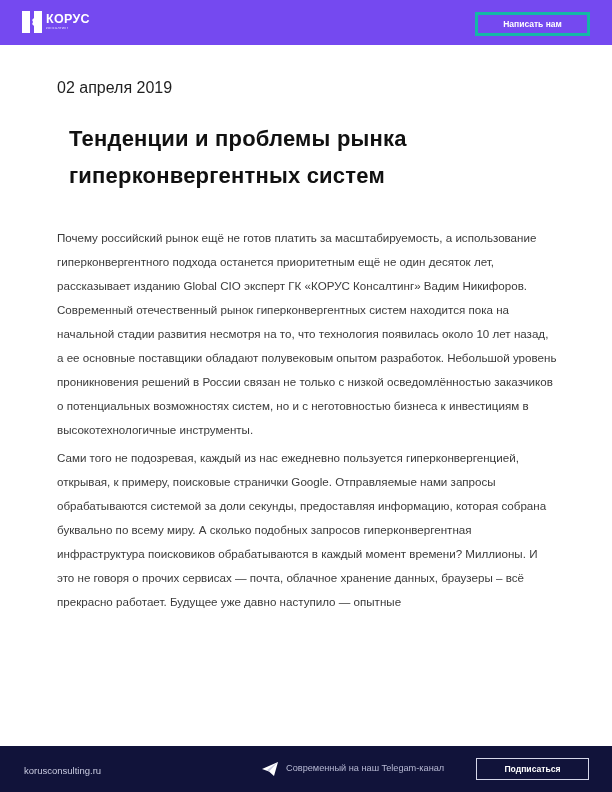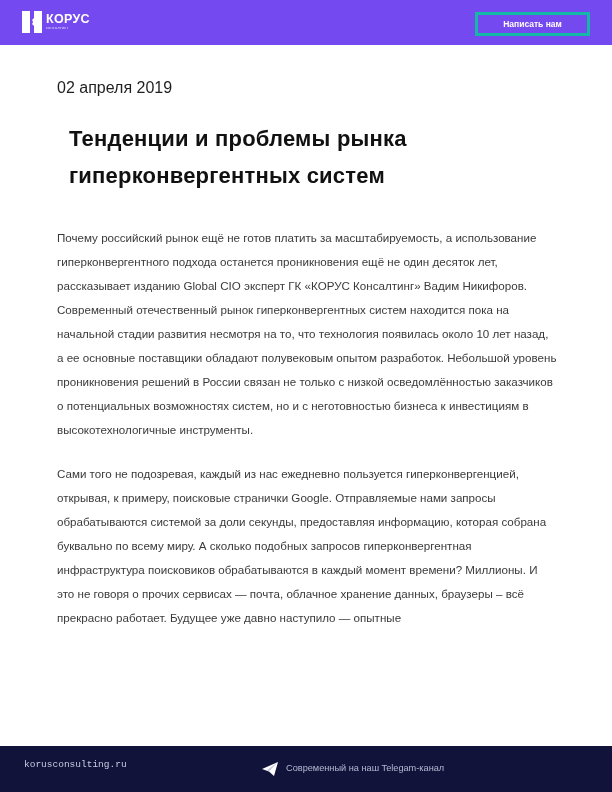--- a/index.html
+++ b/index.html
@@ -36,29 +36,29 @@
       font-size: 22px; font-weight: bold; color: #111111; line-height: 37px;
       letter-spacing: 0.2px;
       margin-left: 12px;
     }
 
     .article {
       position: absolute; left: 57px; top: 226px; width: 500px;
       font-size: 11.6px; line-height: 24px; color: #3a3a3a;
     }
     .article p { margin: 0; }
-    .article p.gap { margin-top: 20px; }
+    .article p.gap { margin-top: 4px; }
 
     .footer {
       position: absolute; left: 0; top: 746px; width: 612px; height: 46px;
       background: #11133a;
     }
     .site-link {
-      position: absolute; left: 24px; top: 13px;
-      color: #c9cbe0; font-size: 9.5px; text-decoration: none; font-family: Liberation Mono, monospace;
+      position: absolute; left: 24px; top: 19px;
+      color: #c9cbe0; font-size: 9.5px; text-decoration: none;
     }
     .tg-icon { position: absolute; left: 262px; top: 16px; width: 16px; height: 14px; }
     .tg-text {
       position: absolute; left: 286px; top: 17px;
       color: #b7b9d3; font-size: 9.2px;
     }
     .subscribe-btn {
       position: absolute; left: 476px; top: 12px; width: 113px; height: 22px;
       border: 1px solid #d6d7ea; background: transparent;
       color: #ffffff; font-size: 8.6px; font-weight: bold;
@@ -83,25 +83,26 @@
     </div>
   </div>
   <button class="write-btn">Написать нам</button>
 </header>
 
 <div class="date">02 апреля 2019</div>
 
 <h1 class="title">Тенденции и проблемы рынка гиперконвергентных систем</h1>
 
 <div class="article">
-  <p>Почему российский рынок ещё не готов платить за масштабируемость, а использование гиперконвергентного подхода останется проникновения ещё не один десяток лет, рассказывает изданию Global CIO эксперт ГК «КОРУС Консалтинг» Вадим Никифоров.</p>
+  <p>Почему российский рынок ещё не готов платить за масштабируемость, а использование гиперконвергентного подхода останется приоритетным ещё не один десяток лет, рассказывает изданию Global CIO эксперт ГК «КОРУС Консалтинг» Вадим Никифоров.</p>
   <p>Современный отечественный рынок гиперконвергентных систем находится пока на начальной стадии развития несмотря на то, что технология появилась около 10 лет назад, а ее основные поставщики обладают полувековым опытом разработок. Небольшой уровень проникновения решений в России связан не только с низкой осведомлённостью заказчиков о потенциальных возможностях систем, но и с неготовностью бизнеса к инвестициям в высокотехнологичные инструменты.</p>
   <p class="gap">Сами того не подозревая, каждый из нас ежедневно пользуется гиперконвергенцией, открывая, к примеру, поисковые странички Google. Отправляемые нами запросы обрабатываются системой за доли секунды, предоставляя информацию, которая собрана буквально по всему миру. А сколько подобных запросов гиперконвергентная инфраструктура поисковиков обрабатываются в каждый момент времени? Миллионы. И это не говоря о прочих сервисах — почта, облачное хранение данных, браузеры – всё прекрасно работает. Будущее уже давно наступило — опытные</p>
 </div>
 
 <footer class="footer">
   <a class="site-link">korusconsulting.ru</a>
   <svg class="tg-icon" viewBox="0 0 16 14">
     <polygon points="0,7 16,0 12,14 7,9.5" fill="#ffffff"></polygon>
     <polygon points="7,9.5 16,0 5,8" fill="#c8cae0"></polygon>
   </svg>
   <span class="tg-text">Современный на наш Telegam-канал</span>
+  <button class="subscribe-btn">Подписаться</button>
 </footer>
 
 </body></html>

